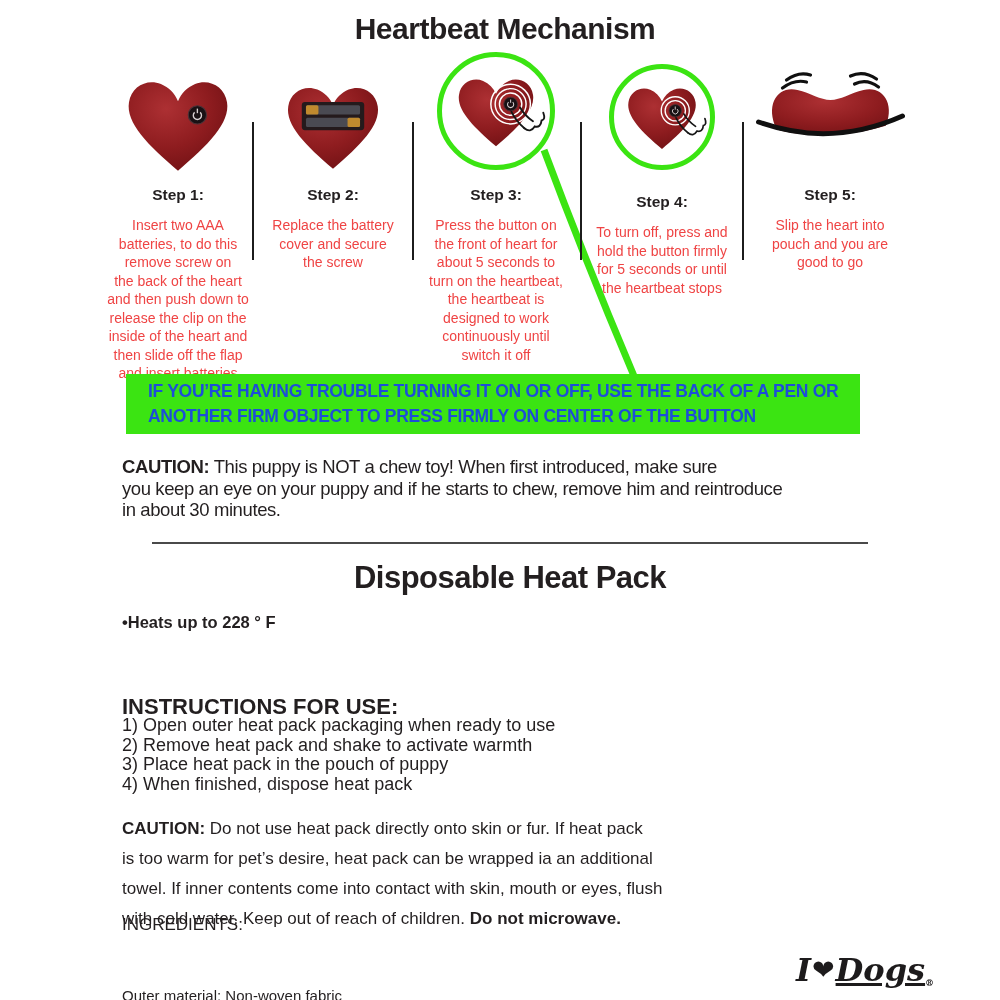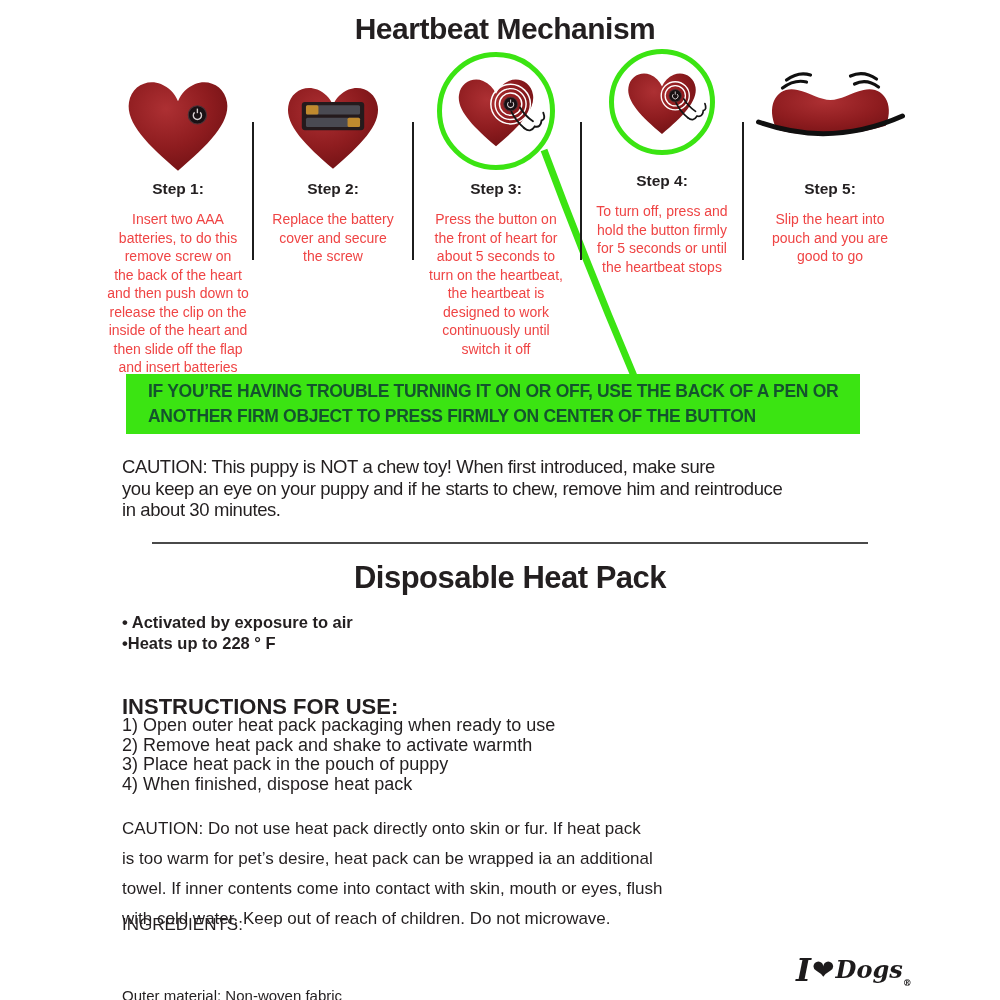--- a/index.html
+++ b/index.html
@@ -3,46 +3,46 @@
 <meta charset="utf-8">
 <style>
   html,body{margin:0;padding:0;background:#ffffff;}
   .page{position:relative;width:980px;height:1000px;background:#ffffff;overflow:hidden;
         font-family:"Liberation Sans",sans-serif;color:#231f20;}
   .title{position:absolute;top:12px;left:0;width:1010px;text-align:center;
          font-size:30px;font-weight:bold;letter-spacing:-0.5px;}
   
   .col{position:absolute;display:flex;flex-direction:column;align-items:center;text-align:center;}
   .illus{height:112px;display:flex;align-items:flex-start;justify-content:center;}
-  .step-label{font-size:15.5px;font-weight:bold;margin-top:8px;}
+  .step-label{font-size:15.5px;font-weight:bold;margin-top:14px;}
   .step-text{font-size:14px;line-height:18.5px;margin-top:12px;white-space:pre-line;color:#ef4444;}
   .vdiv{position:absolute;width:2px;height:138px;top:122px;background:#1c1c1c;}
   .gcircle{border-radius:50%;border:5px solid #3be412;display:flex;align-items:center;justify-content:center;box-sizing:border-box;}
   
   .banner{position:absolute;left:126px;top:374px;width:734px;height:60px;background:#3be412;
           display:flex;align-items:center;}
-  .banner-text{font-size:17.5px;font-weight:bold;line-height:25px;color:#14532d;
+  .banner-text{font-size:17.5px;font-weight:bold;line-height:25px;color:#1d4ed8;
                padding-left:22px;letter-spacing:-0.3px;white-space:pre-line;}
   .caution1{position:absolute;left:122px;top:456px;width:740px;font-size:18.5px;line-height:21.5px;
             letter-spacing:-0.4px;white-space:pre-line;}
   .hr{position:absolute;left:152px;top:542px;width:716px;height:2px;background:#4a4a4a;}
   .h2{position:absolute;top:560px;left:10px;width:1000px;text-align:center;font-size:31px;
       font-weight:bold;letter-spacing:-0.5px;}
   .features{position:absolute;left:122px;top:612px;font-size:16.5px;font-weight:bold;line-height:20.5px;}
   .ins-head{position:absolute;left:122px;top:694px;font-size:22px;font-weight:bold;}
   .ins-list{position:absolute;left:122px;top:716px;font-size:18px;line-height:19.5px;}
   .caution2{position:absolute;left:122px;top:814px;width:630px;font-size:17px;line-height:30px;white-space:pre-line;}
   .ing-head{position:absolute;left:122px;top:915px;font-size:17px;font-weight:normal;}
   .ing-list{position:absolute;left:122px;top:986px;font-size:15px;line-height:20px;}
-  .bold{font-weight:normal;}
+  .bold{font-weight:bold;}
   .logo{position:absolute;left:796px;top:950px;display:flex;align-items:flex-start;
         font-family:"DejaVu Serif",serif;font-style:italic;font-weight:bold;color:#1d1b1c;}
   .logo .li{font-size:32px;line-height:40px;}
   .logo .lheart{font-family:"DejaVu Sans",sans-serif;font-style:normal;font-size:27px;line-height:40px;margin:0 1px;}
-  .logo .lname{font-size:24px;line-height:40px;}
+  .logo .lname{font-size:32px;line-height:40px;text-decoration:underline;}
   .logo .lreg{font-size:9px;margin-top:28px;}
   svg{display:block;}
   .overlay{position:absolute;left:0;top:0;pointer-events:none;}
 </style>
 </head>
 <body>
 
 <div class="page">
 
   <div class="title">Heartbeat Mechanism</div>
@@ -138,21 +138,21 @@
     <div class="step-text">Press the button on
 the front of heart for
 about 5 seconds to
 turn on the heartbeat,
 the heartbeat is
 designed to work
 continuously until
 switch it off</div>
   </div>
 
-  <div class="col" style="left:586px;top:49px;width:152px">
+  <div class="col" style="left:586px;top:64px;width:152px">
     <div class="illus" style="height:115px">
       <div class="gcircle" style="width:106px;height:106px">
         <svg width="78" height="72" viewBox="0 0 100 90" style="overflow:visible">
           <defs>
               <radialGradient id="hg4" cx="38%" cy="30%" r="80%">
             <stop offset="0%" stop-color="#ad3033"></stop>
                 <stop offset="55%" stop-color="#8e1c1f"></stop>
                 <stop offset="100%" stop-color="#6d1013"></stop>
           </radialGradient>
             </defs>
@@ -211,21 +211,20 @@
 
   <div class="caution1"><span class="bold">CAUTION:</span><span> This puppy is NOT a chew toy! When first introduced, make sure
 you keep an eye on your puppy and if he starts to chew, remove him and reintroduce
 in about 30 minutes.</span></div>
 
   <div class="hr"></div>
 
   <div class="h2">Disposable Heat Pack</div>
 
   <div class="features">
-    <div>• Activated by exposure to air</div>
     <div>•Heats up to 228 ° F</div>
   </div>
 
   <div class="ins-head">INSTRUCTIONS FOR USE:</div>
   <div class="ins-list">
     <div>1) Open outer heat pack packaging when ready to use</div>
     <div>2) Remove heat pack and shake to activate warmth</div>
     <div>3) Place heat pack in the pouch of puppy</div>
     <div>4) When finished, dispose heat pack</div>
   </div>

